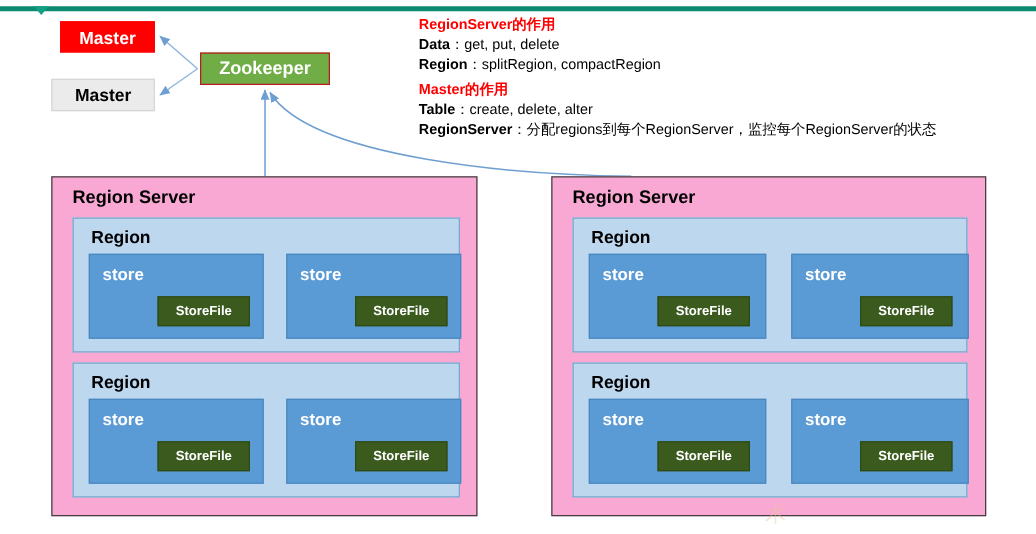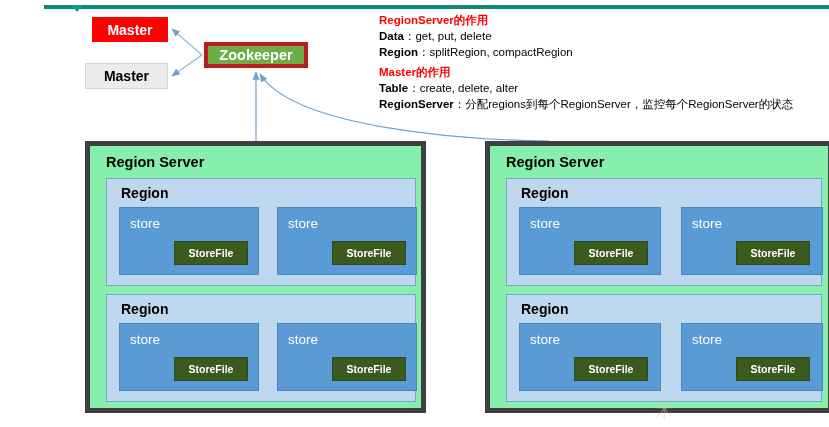--- a/index.html
+++ b/index.html
@@ -3,21 +3,21 @@
 <meta charset="utf-8">
 <style>
   html,body{margin:0;padding:0;}
   body{
     width:829px;height:427px;
     background:#ffffff;
     font-family:"Liberation Sans","DejaVu Sans",sans-serif;
     overflow:hidden;
     position:relative;
   }
-  #stage{position:relative;width:718px;height:427px;margin-left:44px;}
+  #stage{position:relative;width:718px;height:427px;}
 
   
   .top-rule{position:absolute;left:0;top:5px;width:829px;height:4px;background:#0c8a72;}
   .top-chevron{position:absolute;left:27px;top:5px;width:0;height:0;
     border-left:6px solid transparent;border-right:6px solid transparent;
     border-top:7px solid #12a085;}
 
   
   .box{position:absolute;box-sizing:border-box;display:flex;align-items:center;}
 
@@ -28,47 +28,47 @@
     justify-content:center;
   }
   .master-standby{
     left:41px;top:63px;width:83px;height:26px;
     background:#ebebeb;border:1px solid #d6d6d6;
     color:#000000;font-weight:bold;font-size:14px;
     justify-content:center;
   }
   .zookeeper{
     left:160px;top:42px;width:104px;height:26px;
-    background:#70ad47;border:4px solid #b91c1c;
+    background:#70ad47;border:1px solid #b91c1c;
     color:#ffffff;font-weight:bold;font-size:14.5px;
     justify-content:center;
   }
 
   
   .note{position:absolute;font-size:11.5px;line-height:16px;color:#000;white-space:nowrap;}
   .note .hd{color:#ff0000;font-weight:bold;display:block;}
   .note .ln{display:block;}
   .note .ln b{font-weight:bold;}
   #note-rs{left:335px;top:12px;}
   #note-ms{left:335px;top:64px;}
 
   
   .rs{position:absolute;box-sizing:border-box;
-      background:#86efac;border:5px solid #404040;padding:16px;}
+      background:#f9a8d4;border:1px solid #404040;padding:16px;}
   .rs-title{position:absolute;left:16px;top:8px;font-size:14.5px;font-weight:bold;color:#000;}
   #rs-left{left:41px;top:141px;width:341px;height:272px;}
   #rs-right{left:441px;top:141px;width:348px;height:272px;}
 
   .region{position:absolute;box-sizing:border-box;
       background:#bdd7ee;border:1px solid #7aa6cc;}
   .region-title{position:absolute;left:14px;top:6px;font-size:14px;font-weight:bold;color:#000;}
 
   .store{position:absolute;box-sizing:border-box;
       background:#5b9bd5;border:1px solid #4a87bd;}
-  .store-title{position:absolute;left:10px;top:8px;font-size:13.5px;font-weight:normal;color:#ffffff;}
+  .store-title{position:absolute;left:10px;top:8px;font-size:13.5px;font-weight:bold;color:#ffffff;}
 
   .storefile{position:absolute;box-sizing:border-box;
       background:#3a5a1e;border:1px solid #2e4a16;
       display:flex;align-items:center;justify-content:center;
       color:#ffffff;font-size:10.5px;font-weight:bold;text-align:right;}
 
   
   .region.r1{left:16px;top:32px;}
   .region.r2{left:16px;top:148px;}
   .rs .region{width:310px;height:108px;}

